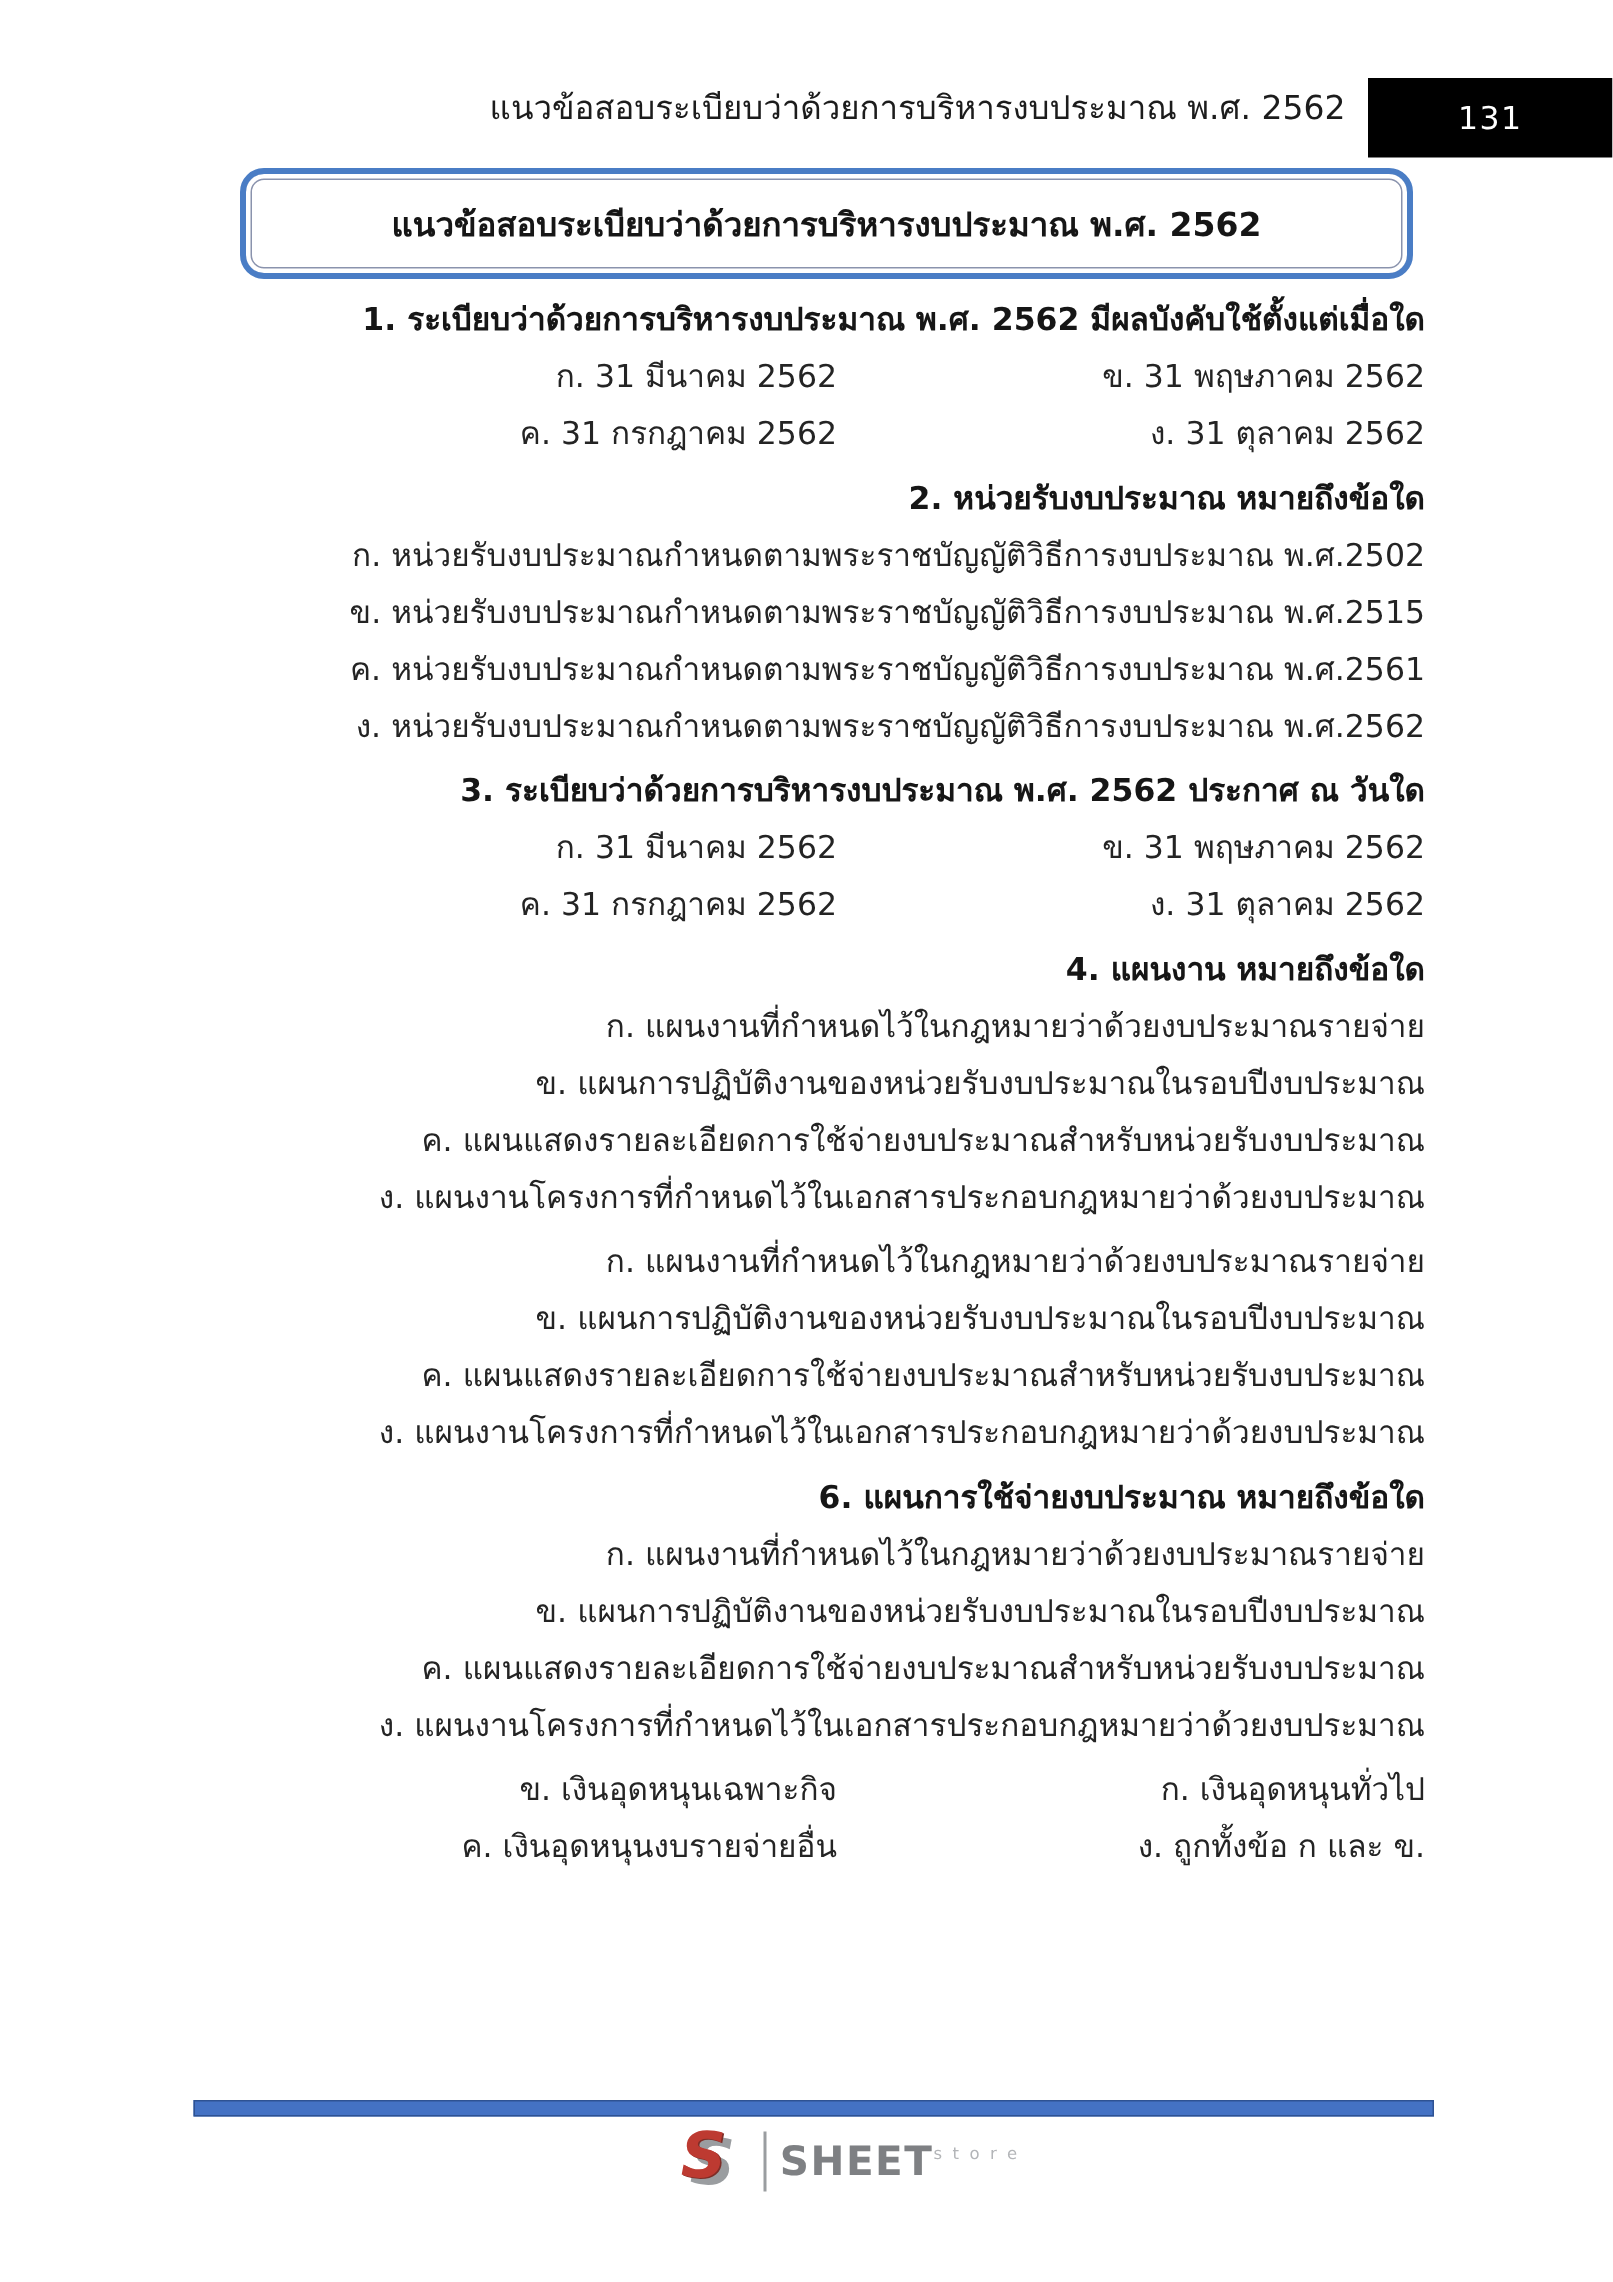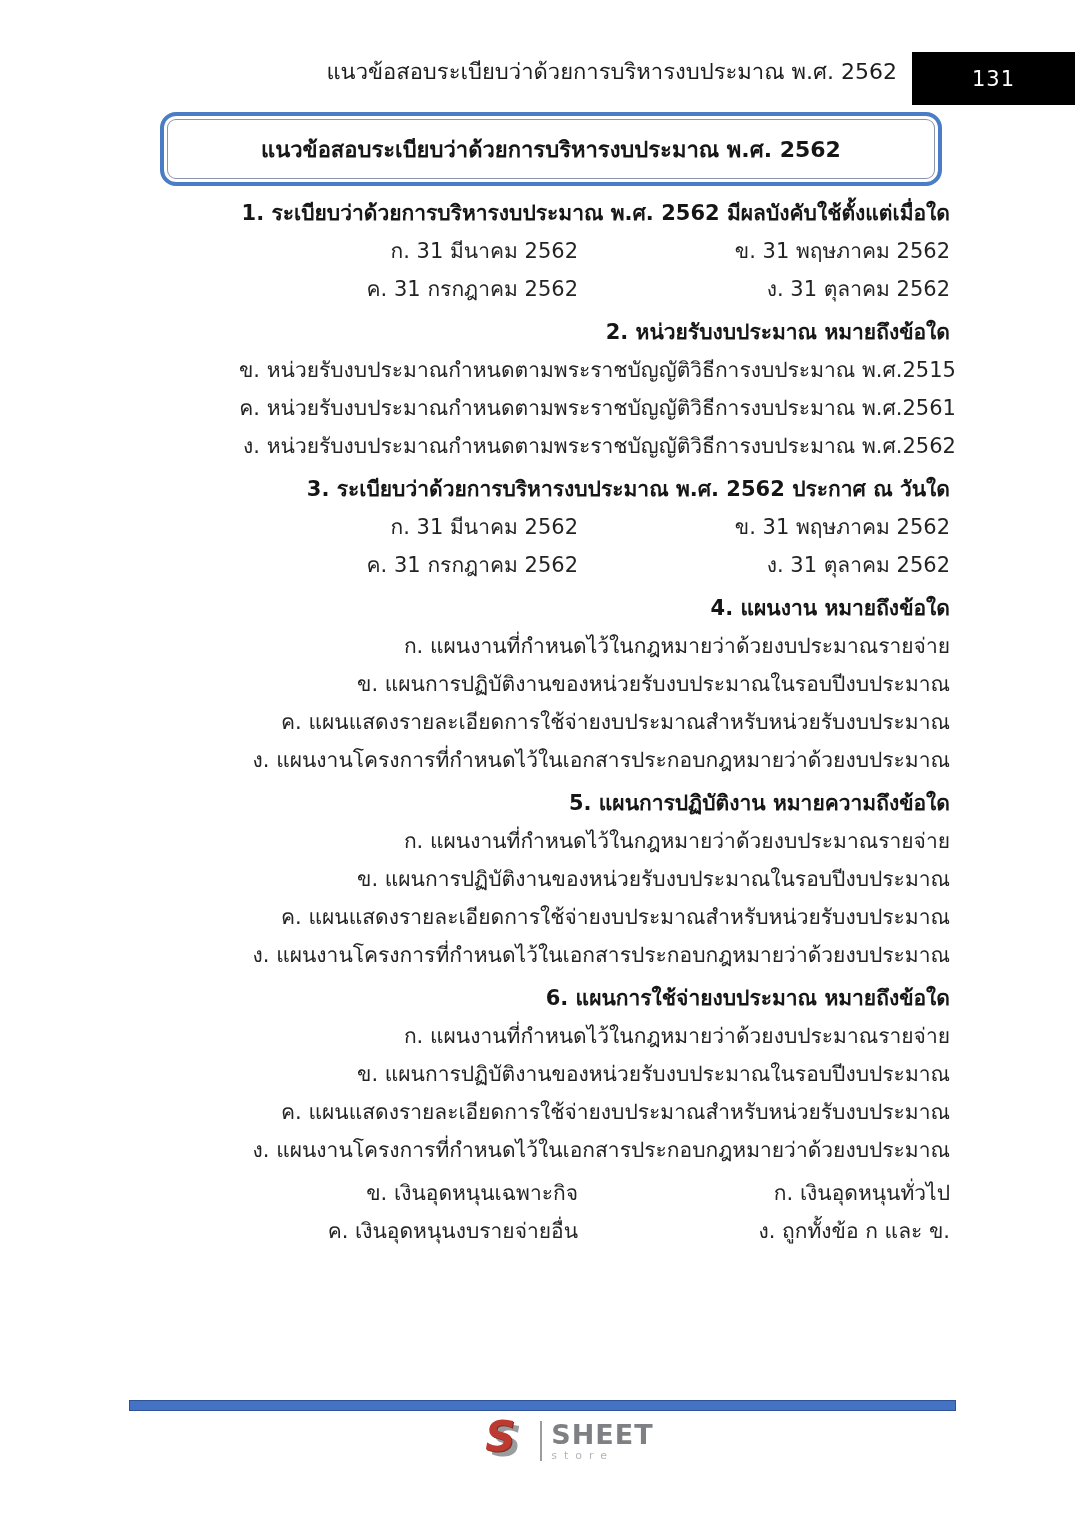--- a/index.html
+++ b/index.html
@@ -31,21 +31,21 @@
   }
   
   .content{
     position:absolute;left:160px;top:194px;width:790px;text-align:right;
   }
   .question{margin:0 0 5px 0;}
   .q-head{
     font-size:21px;font-weight:bold;line-height:38px;color:#161616;
   }
   .q-num{display:inline-block;min-width:24px;}
-  .choices{margin-left:76px;}
+  .choices{margin-left:56px;}
   .choices.two-col{
     display:grid;grid-template-columns:342px auto;
   }
   .choice{
     font-size:21px;line-height:38px;color:#242424;white-space:nowrap;
   }
   .c-label{display:inline-block;min-width:24px;}
   
   .footer-bar{
     position:absolute;left:129px;top:1400px;width:825px;height:9px;
@@ -61,21 +61,21 @@
     font-weight:bold;font-style:italic;
   }
   .logo-mark .s-back{
     position:absolute;left:6px;top:5px;font-size:42px;line-height:42px;color:#9a9da0;
   }
   .logo-mark .s-front{
     position:absolute;left:0;top:0;font-size:42px;line-height:42px;color:#bd3a31;
     text-shadow:1px 1px 0 #7e2d27;
   }
   .logo-divider{width:2px;height:40px;background:#9a9da0;}
-  .logo-text{display:flex;flex-direction:column;}
+  .logo-text{display:flex;}
   .logo-name{
     font-size:27px;font-weight:bold;color:#7e8083;letter-spacing:1px;line-height:27px;
   }
   .logo-sub{
     font-size:11px;color:#b3b5b8;letter-spacing:7px;line-height:13px;margin-top:1px;
   }
 </style>
 </head>
 <body>
 
@@ -94,20 +94,21 @@
       <div class="choices two-col">
         <div class="choice"><span class="c-label">ก.</span> <span class="c-text">31 มีนาคม 2562</span></div>
         <div class="choice"><span class="c-label">ข.</span> <span class="c-text">31 พฤษภาคม 2562</span></div>
         <div class="choice"><span class="c-label">ค.</span> <span class="c-text">31 กรกฎาคม 2562</span></div>
         <div class="choice"><span class="c-label">ง.</span> <span class="c-text">31 ตุลาคม 2562</span></div>
       </div>
     </div>
     <div class="question">
       <div class="q-head"><span class="q-num">2.</span> <span class="q-text">หน่วยรับงบประมาณ หมายถึงข้อใด</span></div>
       <div class="choices one-col">
+        <div class="choice"><span class="c-label">ก.</span> <span class="c-text">หน่วยรับงบประมาณกำหนดตามพระราชบัญญัติวิธีการงบประมาณ พ.ศ.2502</span></div>
         <div class="choice"><span class="c-label">ข.</span> <span class="c-text">หน่วยรับงบประมาณกำหนดตามพระราชบัญญัติวิธีการงบประมาณ พ.ศ.2515</span></div>
         <div class="choice"><span class="c-label">ค.</span> <span class="c-text">หน่วยรับงบประมาณกำหนดตามพระราชบัญญัติวิธีการงบประมาณ พ.ศ.2561</span></div>
         <div class="choice"><span class="c-label">ง.</span> <span class="c-text">หน่วยรับงบประมาณกำหนดตามพระราชบัญญัติวิธีการงบประมาณ พ.ศ.2562</span></div>
       </div>
     </div>
     <div class="question">
       <div class="q-head"><span class="q-num">3.</span> <span class="q-text">ระเบียบว่าด้วยการบริหารงบประมาณ พ.ศ. 2562  ประกาศ ณ วันใด</span></div>
       <div class="choices two-col">
         <div class="choice"><span class="c-label">ก.</span> <span class="c-text">31 มีนาคม 2562</span></div>
         <div class="choice"><span class="c-label">ข.</span> <span class="c-text">31 พฤษภาคม 2562</span></div>
@@ -118,21 +119,20 @@
     <div class="question">
       <div class="q-head"><span class="q-num">4.</span> <span class="q-text">แผนงาน หมายถึงข้อใด</span></div>
       <div class="choices one-col">
         <div class="choice"><span class="c-label">ก.</span> <span class="c-text">แผนงานที่กำหนดไว้ในกฎหมายว่าด้วยงบประมาณรายจ่าย</span></div>
         <div class="choice"><span class="c-label">ข.</span> <span class="c-text">แผนการปฏิบัติงานของหน่วยรับงบประมาณในรอบปีงบประมาณ</span></div>
         <div class="choice"><span class="c-label">ค.</span> <span class="c-text">แผนแสดงรายละเอียดการใช้จ่ายงบประมาณสำหรับหน่วยรับงบประมาณ</span></div>
         <div class="choice"><span class="c-label">ง.</span> <span class="c-text">แผนงานโครงการที่กำหนดไว้ในเอกสารประกอบกฎหมายว่าด้วยงบประมาณ</span></div>
       </div>
     </div>
     <div class="question">
-      <div class="q-head"><span class="q-num">5.</span> <span class="q-text">แผนการปฏิบัติงาน หมายความถึงข้อใด</span></div>
       <div class="choices one-col">
         <div class="choice"><span class="c-label">ก.</span> <span class="c-text">แผนงานที่กำหนดไว้ในกฎหมายว่าด้วยงบประมาณรายจ่าย</span></div>
         <div class="choice"><span class="c-label">ข.</span> <span class="c-text">แผนการปฏิบัติงานของหน่วยรับงบประมาณในรอบปีงบประมาณ</span></div>
         <div class="choice"><span class="c-label">ค.</span> <span class="c-text">แผนแสดงรายละเอียดการใช้จ่ายงบประมาณสำหรับหน่วยรับงบประมาณ</span></div>
         <div class="choice"><span class="c-label">ง.</span> <span class="c-text">แผนงานโครงการที่กำหนดไว้ในเอกสารประกอบกฎหมายว่าด้วยงบประมาณ</span></div>
       </div>
     </div>
     <div class="question">
       <div class="q-head"><span class="q-num">6.</span> <span class="q-text">แผนการใช้จ่ายงบประมาณ หมายถึงข้อใด</span></div>
       <div class="choices one-col">

